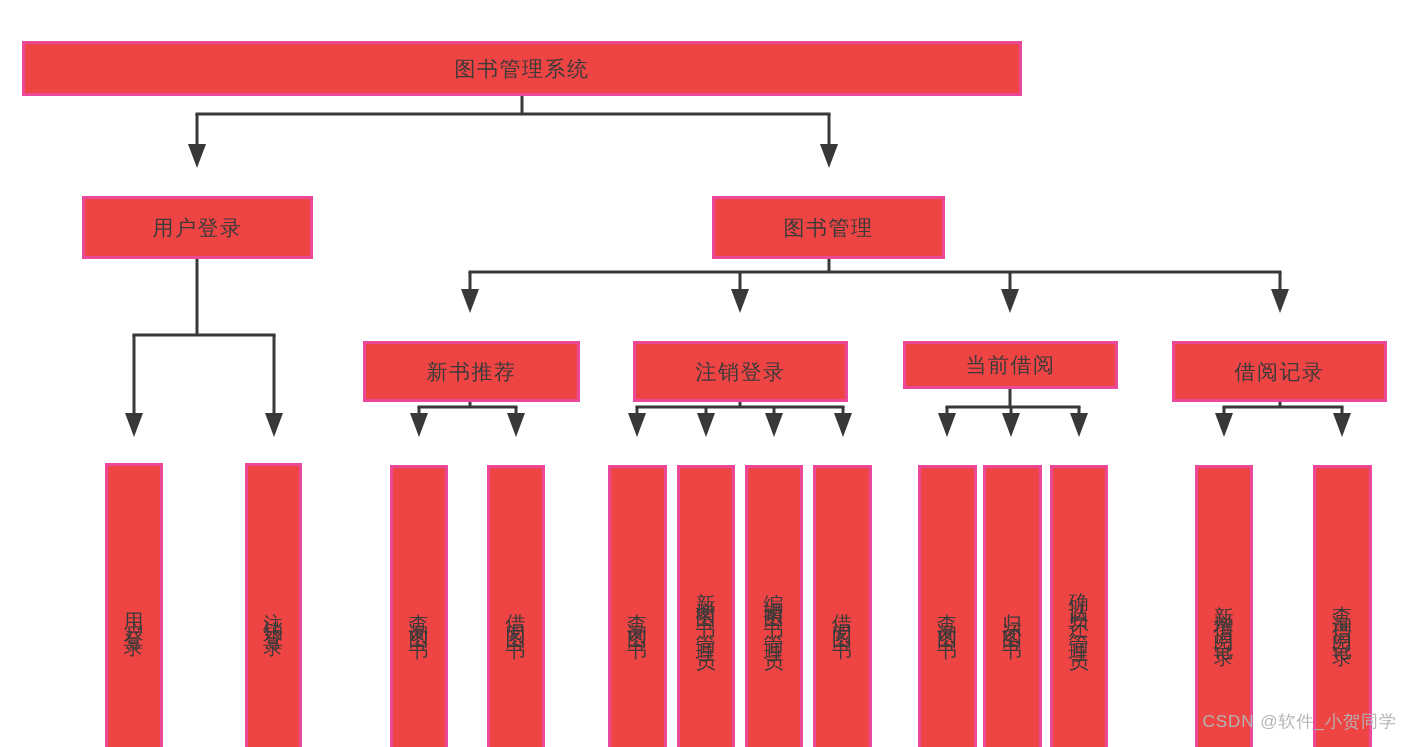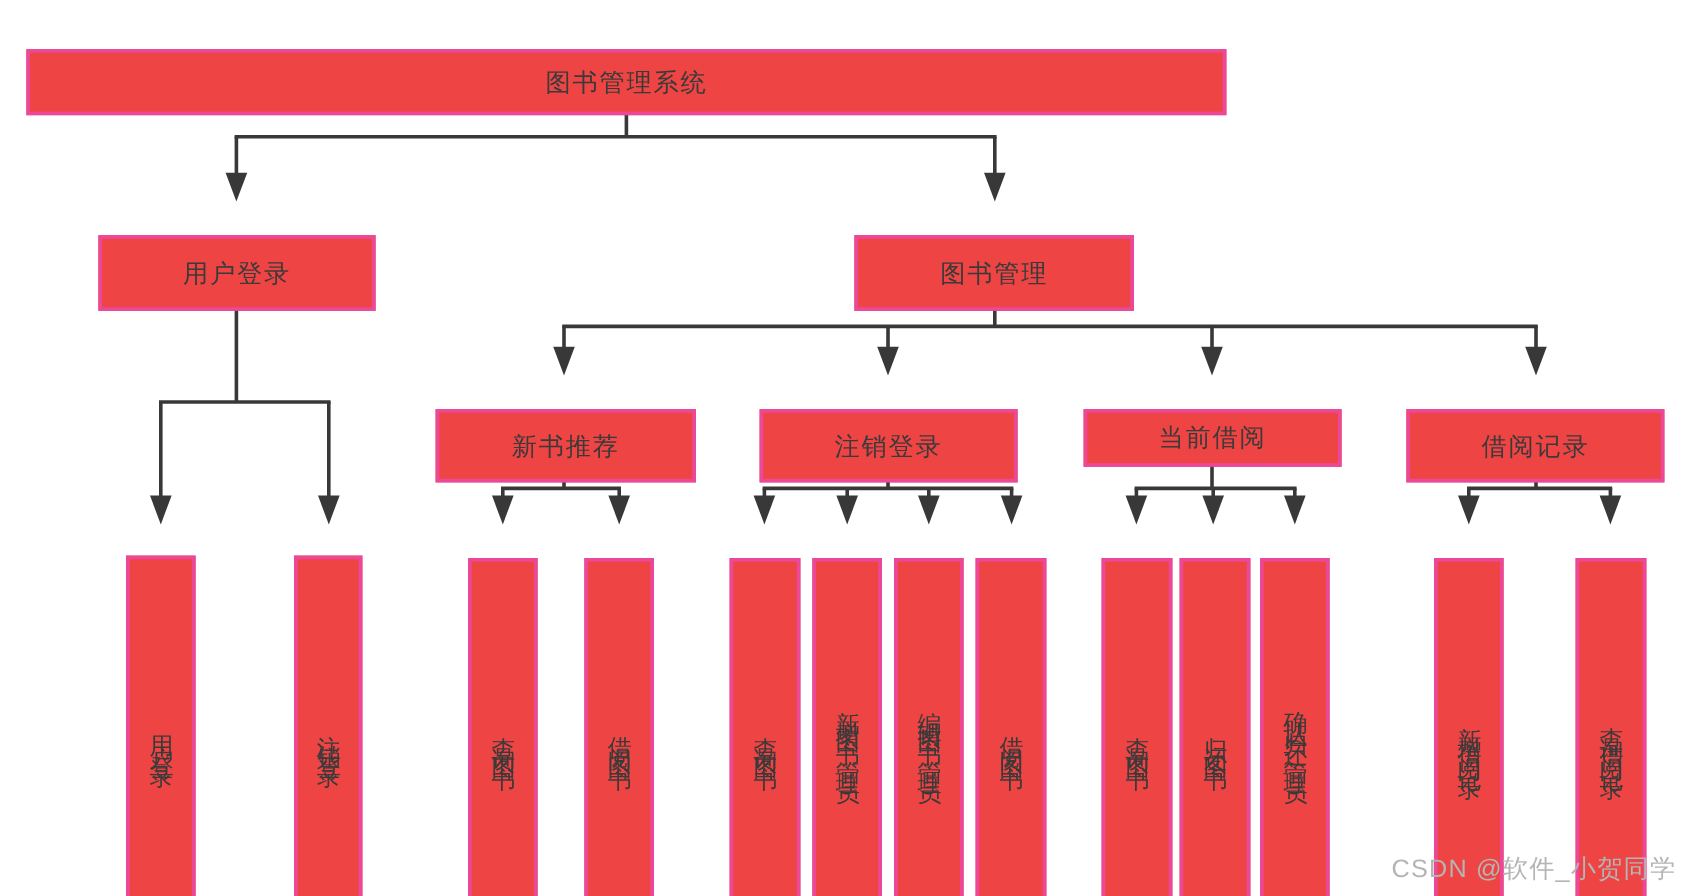--- a/index.html
+++ b/index.html
@@ -14,21 +14,21 @@
     position:absolute;box-sizing:border-box;background:#ef4444;
     border:3px solid #ec4899;display:flex;align-items:center;justify-content:center;margin-top:28px;
   }
   .box.hlabel span{font-size:21px;letter-spacing:1.5px;white-space:nowrap;}
   .box.leaf span{
     writing-mode:vertical-rl;text-orientation:mixed;
     font-size:20px;line-height:1;letter-spacing:0.42em;white-space:nowrap;
   }
   .watermark{
     position:absolute;top:710px;right:8px;z-index:6;
-    font-size:21px;letter-spacing:1px;color:#b4b4b4;white-space:nowrap;
+    font-size:17px;letter-spacing:1px;color:#b4b4b4;white-space:nowrap;
   }
 </style>
 </head>
 <body>
 
 <div class="canvas">
 
   <svg class="edges" width="1405" height="747" viewBox="0 0 1405 747">
 
     <g>

